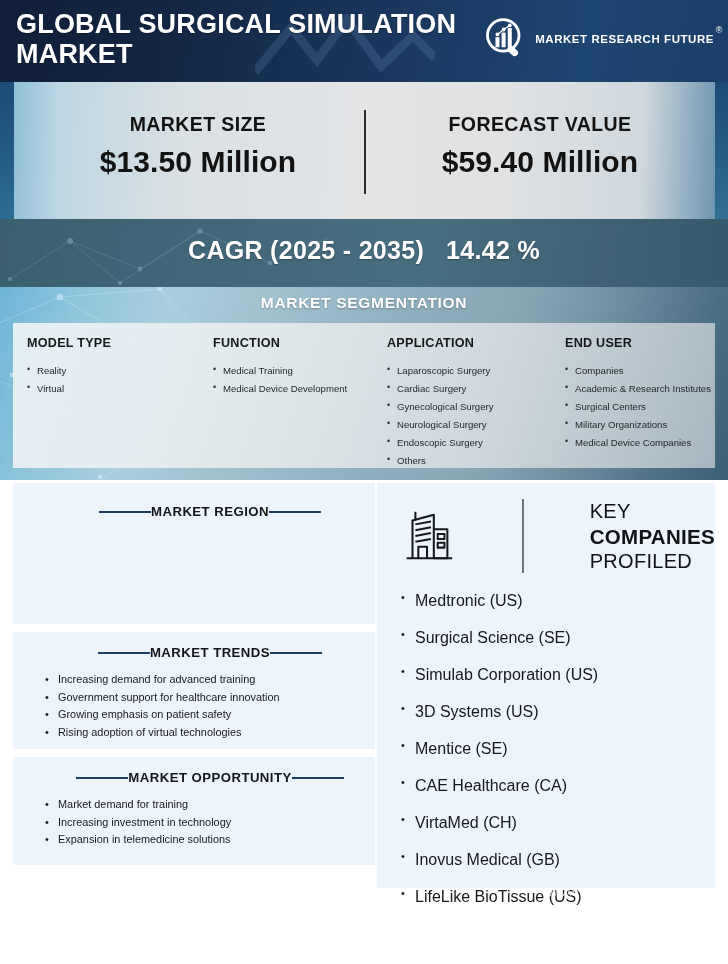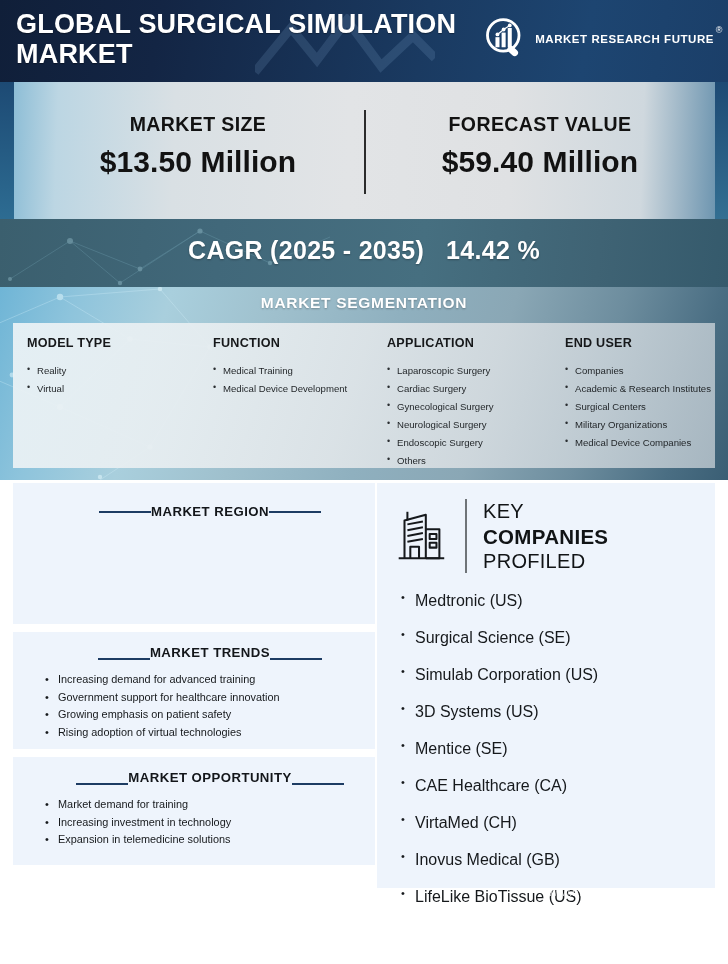--- a/index.html
+++ b/index.html
@@ -133,33 +133,33 @@
   .sec-head {
     display:flex; align-items:center; justify-content:center; 
     padding-top:21px;
     margin-left:32px;
   }
   .sec-head .rule { width:52px; height:2px; background:#1d3c63; flex:0 0 52px; }
   .sec-head .sec-title {
     font-size:13.2px; font-weight:700; color:#13161a; letter-spacing:.45px;
     white-space:nowrap;
   }
-  .panel-trends .sec-head, .panel-opp .sec-head { padding-top:13px;align-items:flex-end; }
+  .panel-trends .sec-head, .panel-opp .sec-head { padding-top:13px; }
 
   .bullets { padding:11px 12px 0 31px; }
   .bullets li {
     list-style:none; position:relative; padding-left:14px;
     font-size:10.9px; color:#16191c; line-height:1.62;
   }
   .bullets li::before {
     content:"•"; position:absolute; left:1px; top:0; font-size:11px; color:#16191c;
   }
 
   
-  .kc-head { display:flex; align-items:center; padding:16px 0 0 12px; }
+  .kc-head { display:flex; align-items:center; padding:16px 0 0 20px;justify-content:space-between; }
   .kc-icon { width:62px; height:62px; flex:0 0 62px; }
   .kc-bar { width:2px; height:74px; background:#6f7478; margin:0 16px 0 14px; flex:0 0 2px; }
   .kc-words { line-height:1.23; color:#111416; }
   .kc-words .w1 { font-size:20px; font-weight:400; letter-spacing:.3px; }
   .kc-words .w2 { font-size:20.5px; font-weight:700; letter-spacing:.3px; }
   .kc-words .w3 { font-size:20px; font-weight:400; letter-spacing:.3px; }
   .kc-list { padding:18px 0 0 23px; }
   .kc-list li {
     list-style:none; position:relative; padding-left:15px;
     font-size:16px; color:#16191c; line-height:1.3; margin-bottom:16.2px;

